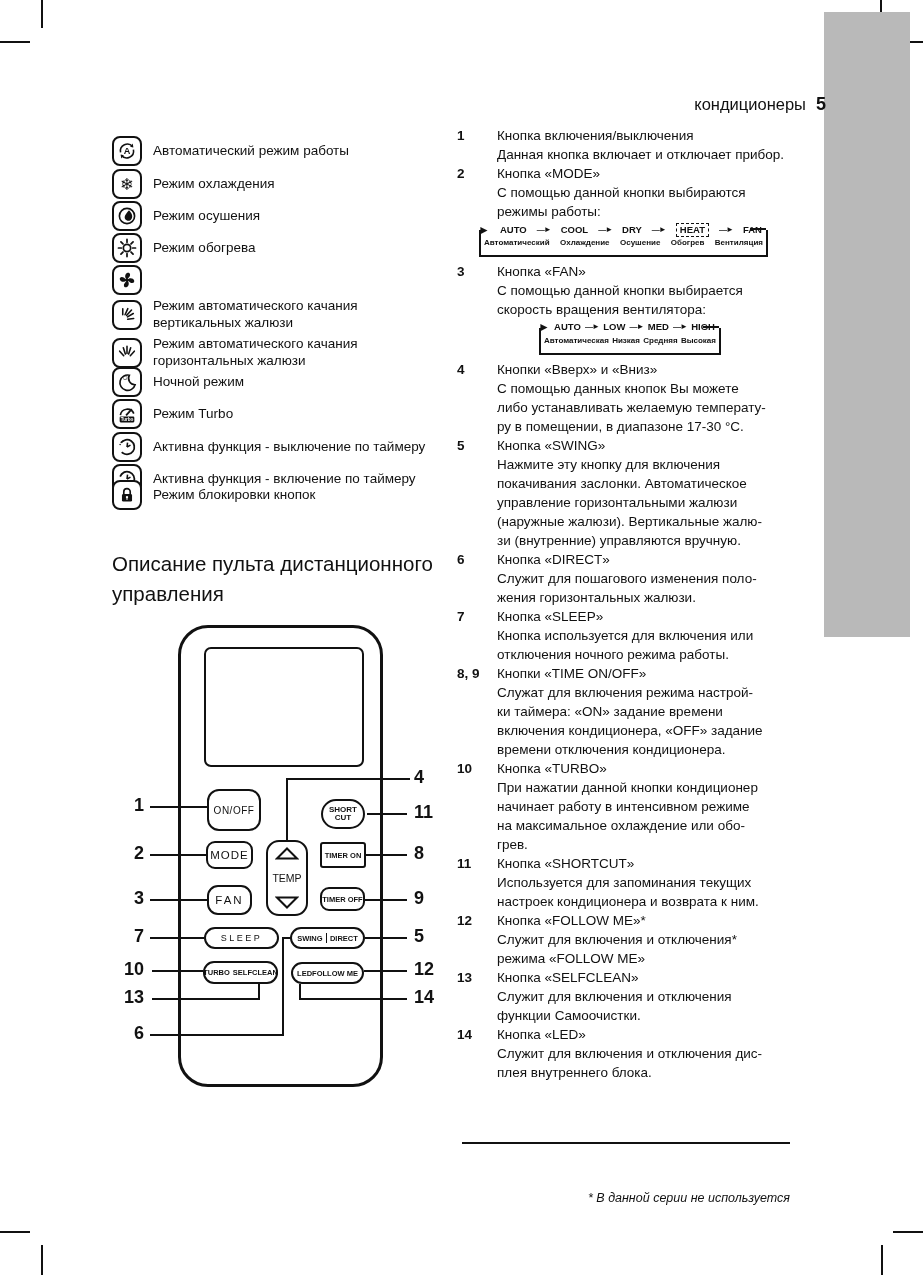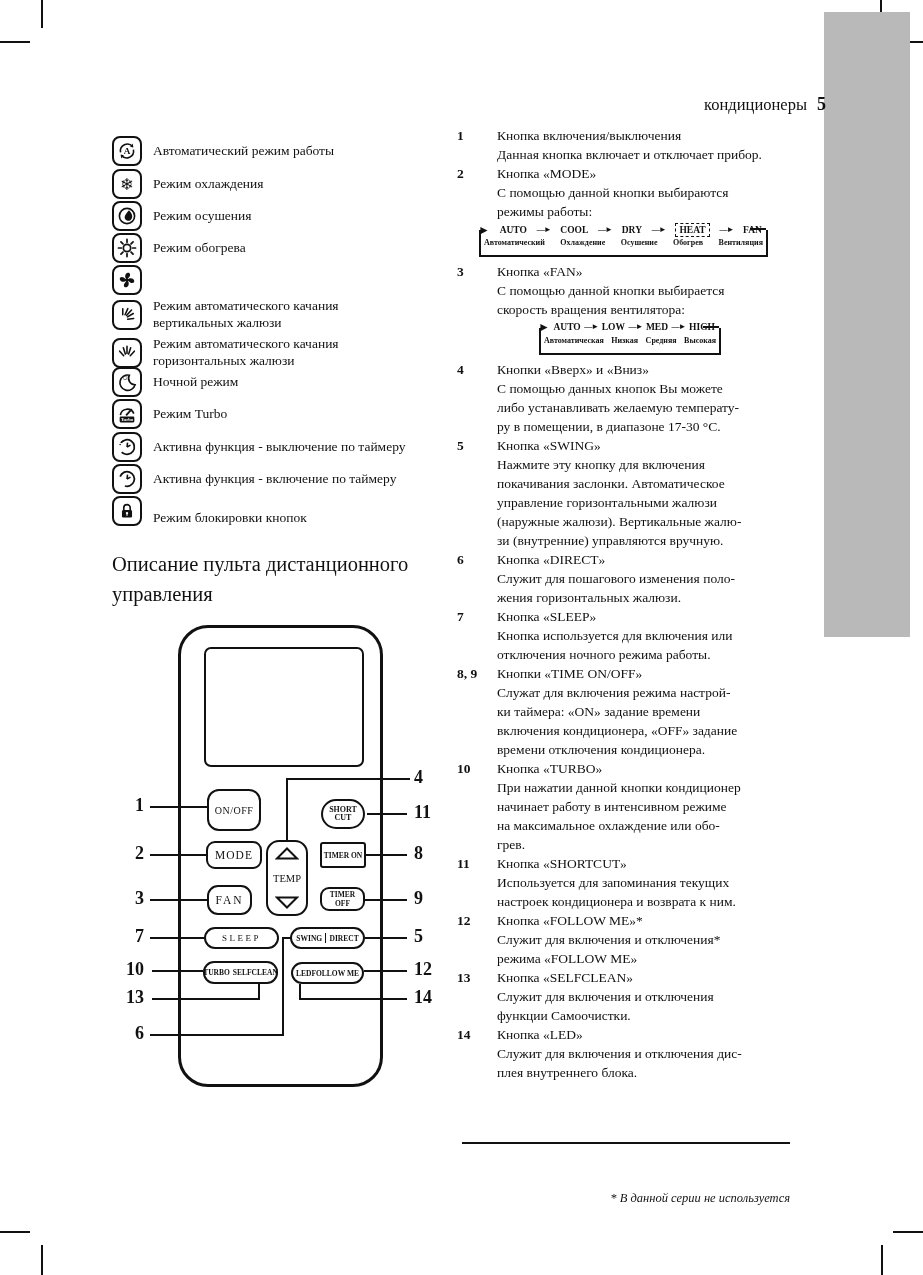--- a/index.html
+++ b/index.html
@@ -1,17 +1,17 @@
 <!DOCTYPE html>
 <html><head>
 <meta charset="utf-8">
 <style>
   html,body{margin:0;padding:0;background:#e8e8e8;}
   #page{position:relative;width:923px;height:1275px;background:#fff;overflow:hidden;
-        font-family:Liberation Serif, serif;color:#111;}
+        font-family:Liberation Sans, sans-serif;color:#111;}
   .crop{position:absolute;background:#111;}
   
   #hdr{position:absolute;left:540;top:94px;left:540px;width:286px;text-align:right;font-size:16.5px;}
   #hdr .pgnum{font-weight:bold;font-size:18px;margin-left:10px;}
   
   #side{position:absolute;left:824px;top:12px;width:86px;height:625px;background:#b9b9b9;}
   
   .mrow{position:absolute;left:112px;display:flex;align-items:center;gap:11px;}
   .mico{width:30px;height:30px;border:2.4px solid #111;border-radius:8px;flex:0 0 auto;
         display:flex;align-items:center;justify-content:center;box-sizing:border-box;background:#fff;}
@@ -184,41 +184,41 @@
       <circle cx="12" cy="12" r="8" stroke-width="1.9" stroke-dasharray="37 13.3" transform="rotate(-160 12 12)"></circle>
       <circle cx="9.3" cy="4.7" r="0.85" fill="#111" stroke="none"></circle>
       <circle cx="7" cy="6.2" r="0.85" fill="#111" stroke="none"></circle>
       <circle cx="5.2" cy="8.4" r="0.85" fill="#111" stroke="none"></circle>
       <path d="M12 12 L12.6 7.2 M12 12 L15.8 10" stroke-width="1.7"></path>
     </svg>
       </span>
     <span class="mlabel">Активна функция - включение по таймеру</span>
   </div>
 
-  <div class="mrow" style="top:496px;align-items:flex-end;">
+  <div class="mrow" style="top:480px;">
     <span class="mico">
         <svg width="22" height="22" viewBox="0 0 24 24" fill="none" stroke="#111">
       <path d="M8.5 11 V8.5 A3.5 3.5 0 0 1 15.5 8.5 V11" stroke-width="1.8"></path>
       <rect x="6.5" y="11" width="11" height="8.2" rx="1.5" fill="#111" stroke="none"></rect>
       <circle cx="12" cy="14.3" r="1.3" fill="#fff" stroke="none"></circle>
       <rect x="11.45" y="14.6" width="1.1" height="2.7" fill="#fff" stroke="none"></rect>
     </svg>
       </span>
     <span class="mlabel">Режим блокировки кнопок</span>
   </div>
 
   <div id="sechead">Описание пульта дистанционного управления</div>
 
   <div class="rc" id="rbody"></div>
   <div class="rc" id="rdisp"></div>
 
   <div class="rbtn" style="left:207px;top:789px;width:54px;height:42px;border-radius:12px;font-size:10px;letter-spacing:0.5px;">ON/OFF</div>
   <div class="rbtn" style="left:321px;top:799px;width:44px;height:30px;border-radius:15px;font-size:8px;font-weight:bold;white-space:pre-line;line-height:8.5px;">SHORT
 CUT</div>
-  <div class="rbtn" style="left:206px;top:841px;width:56px;height:28px;border-radius:9px;font-size:11.5px;letter-spacing:1px;">MODE</div>
+  <div class="rbtn" style="left:206px;top:841px;width:47px;height:28px;border-radius:9px;font-size:11.5px;letter-spacing:1px;">MODE</div>
   <div class="rbtn" style="left:266px;top:840px;width:42px;height:76px;border-radius:13px;flex-direction:column;justify-content:space-between;padding:5px 0;">
     <svg width="24" height="13" viewBox="0 0 24 13">
         <polygon points="12,1.5 22,11.5 2,11.5" fill="#fff" stroke="#111" stroke-width="2"></polygon>
       </svg>
     <span style="font-size:10.5px;">TEMP</span>
     <svg width="24" height="13" viewBox="0 0 24 13">
         <polygon points="12,11.5 22,1.5 2,1.5" fill="#fff" stroke="#111" stroke-width="2"></polygon>
       </svg>
   </div>
   <div class="rbtn" style="left:320px;top:842px;width:46px;height:26px;border-radius:3px;font-size:7.5px;font-weight:bold;">TIMER ON</div>

